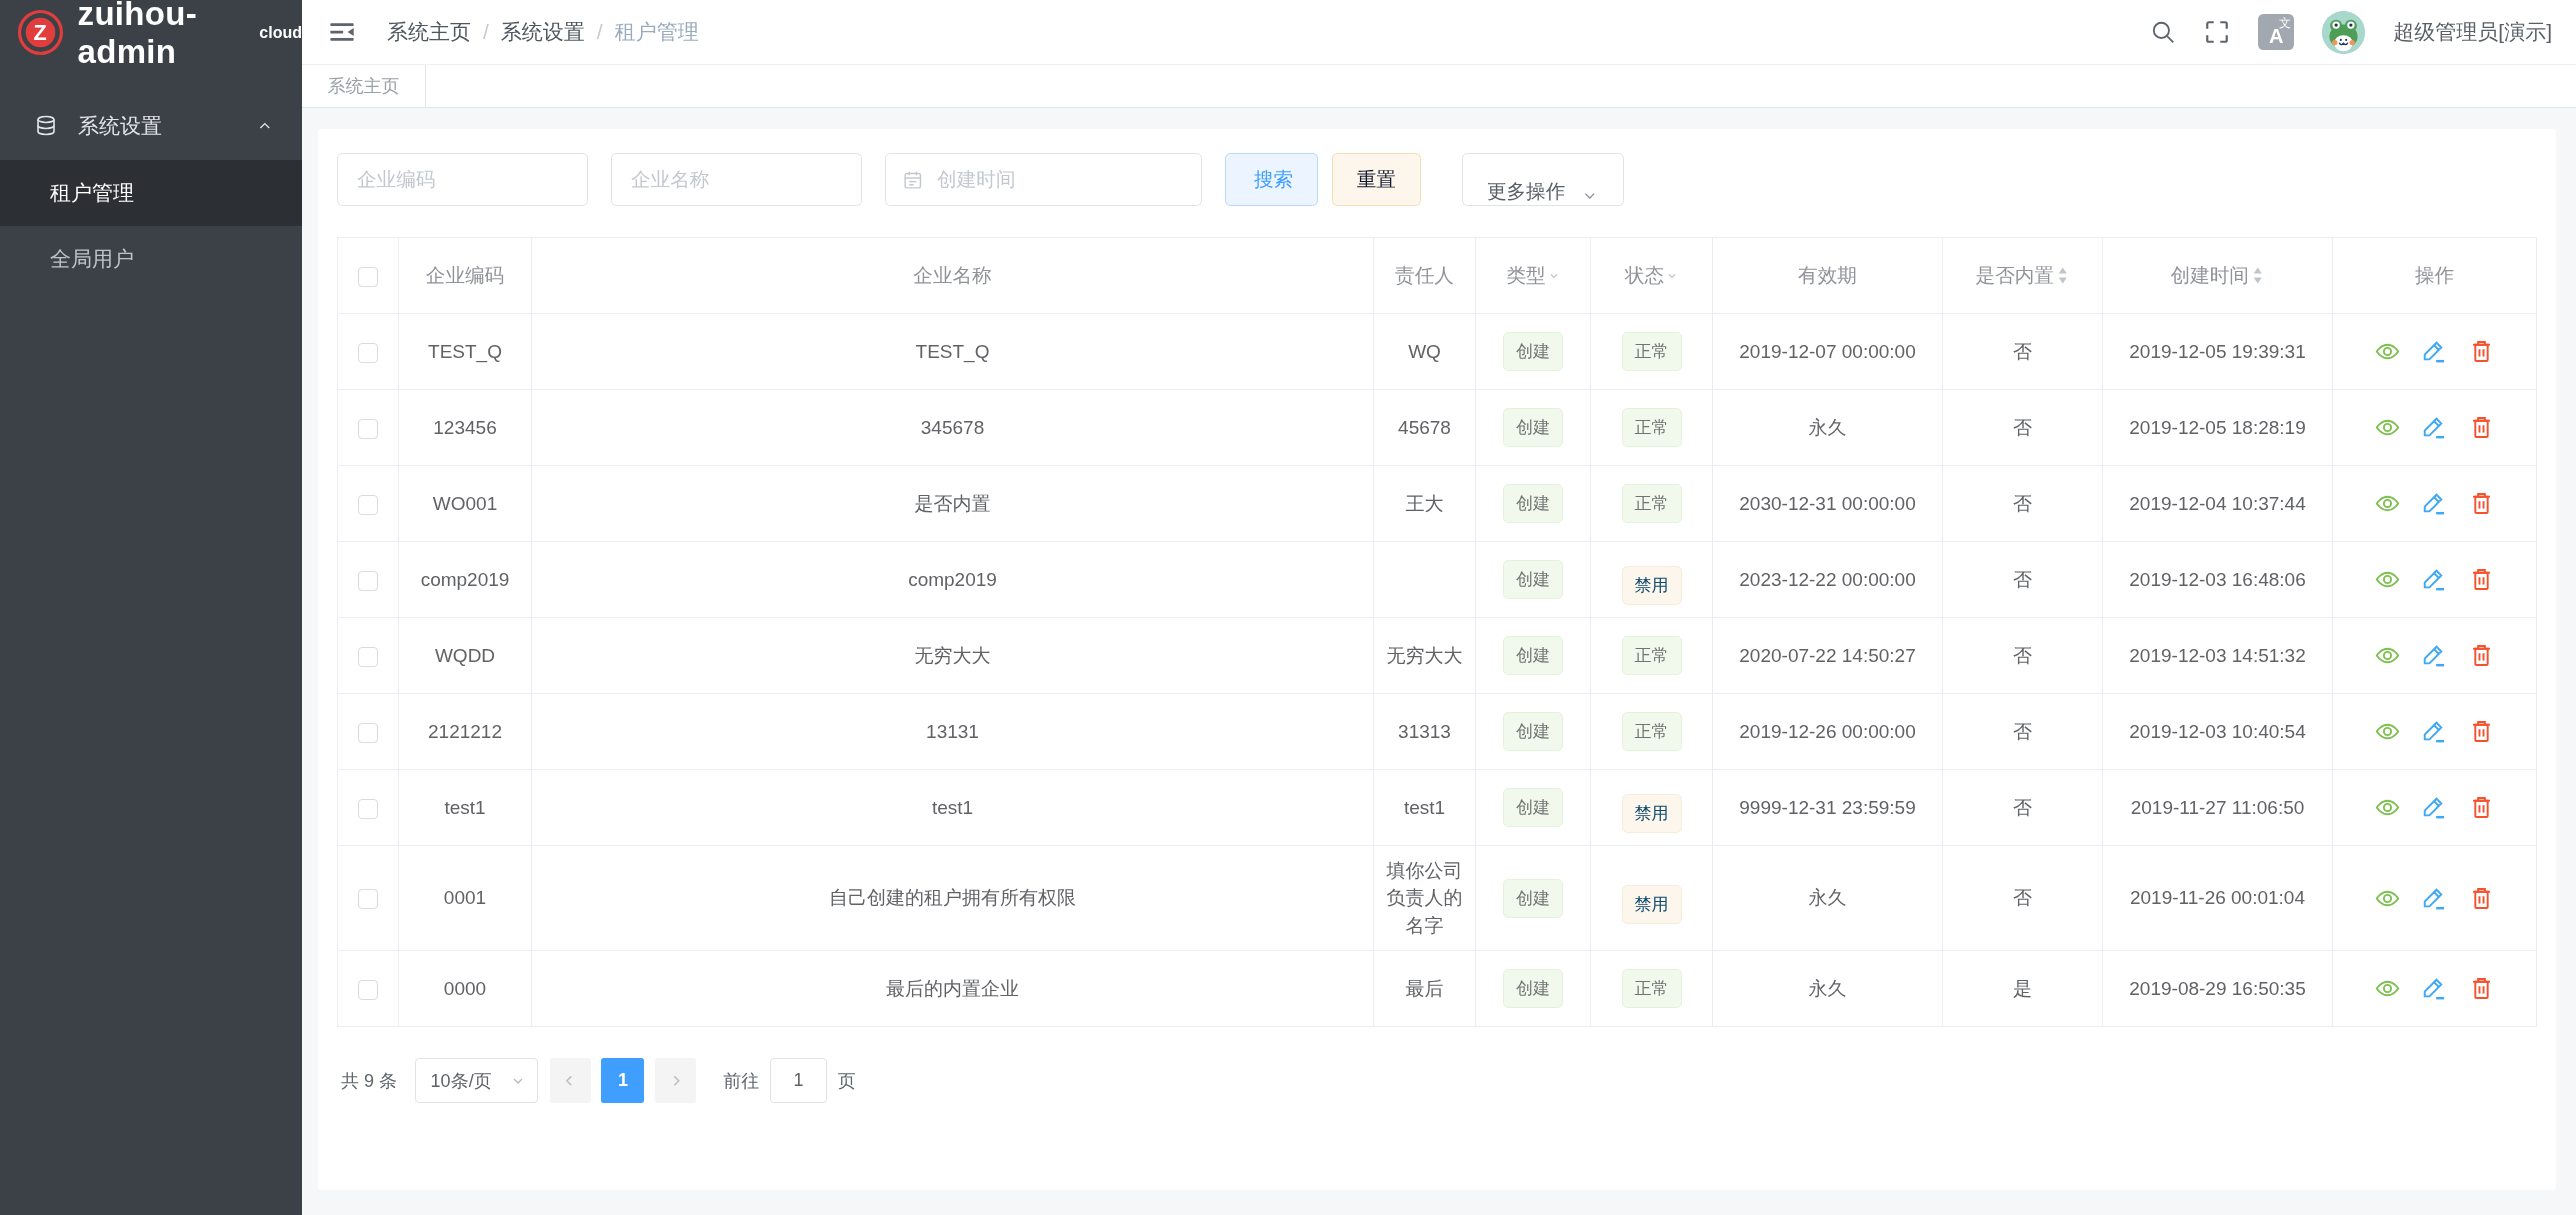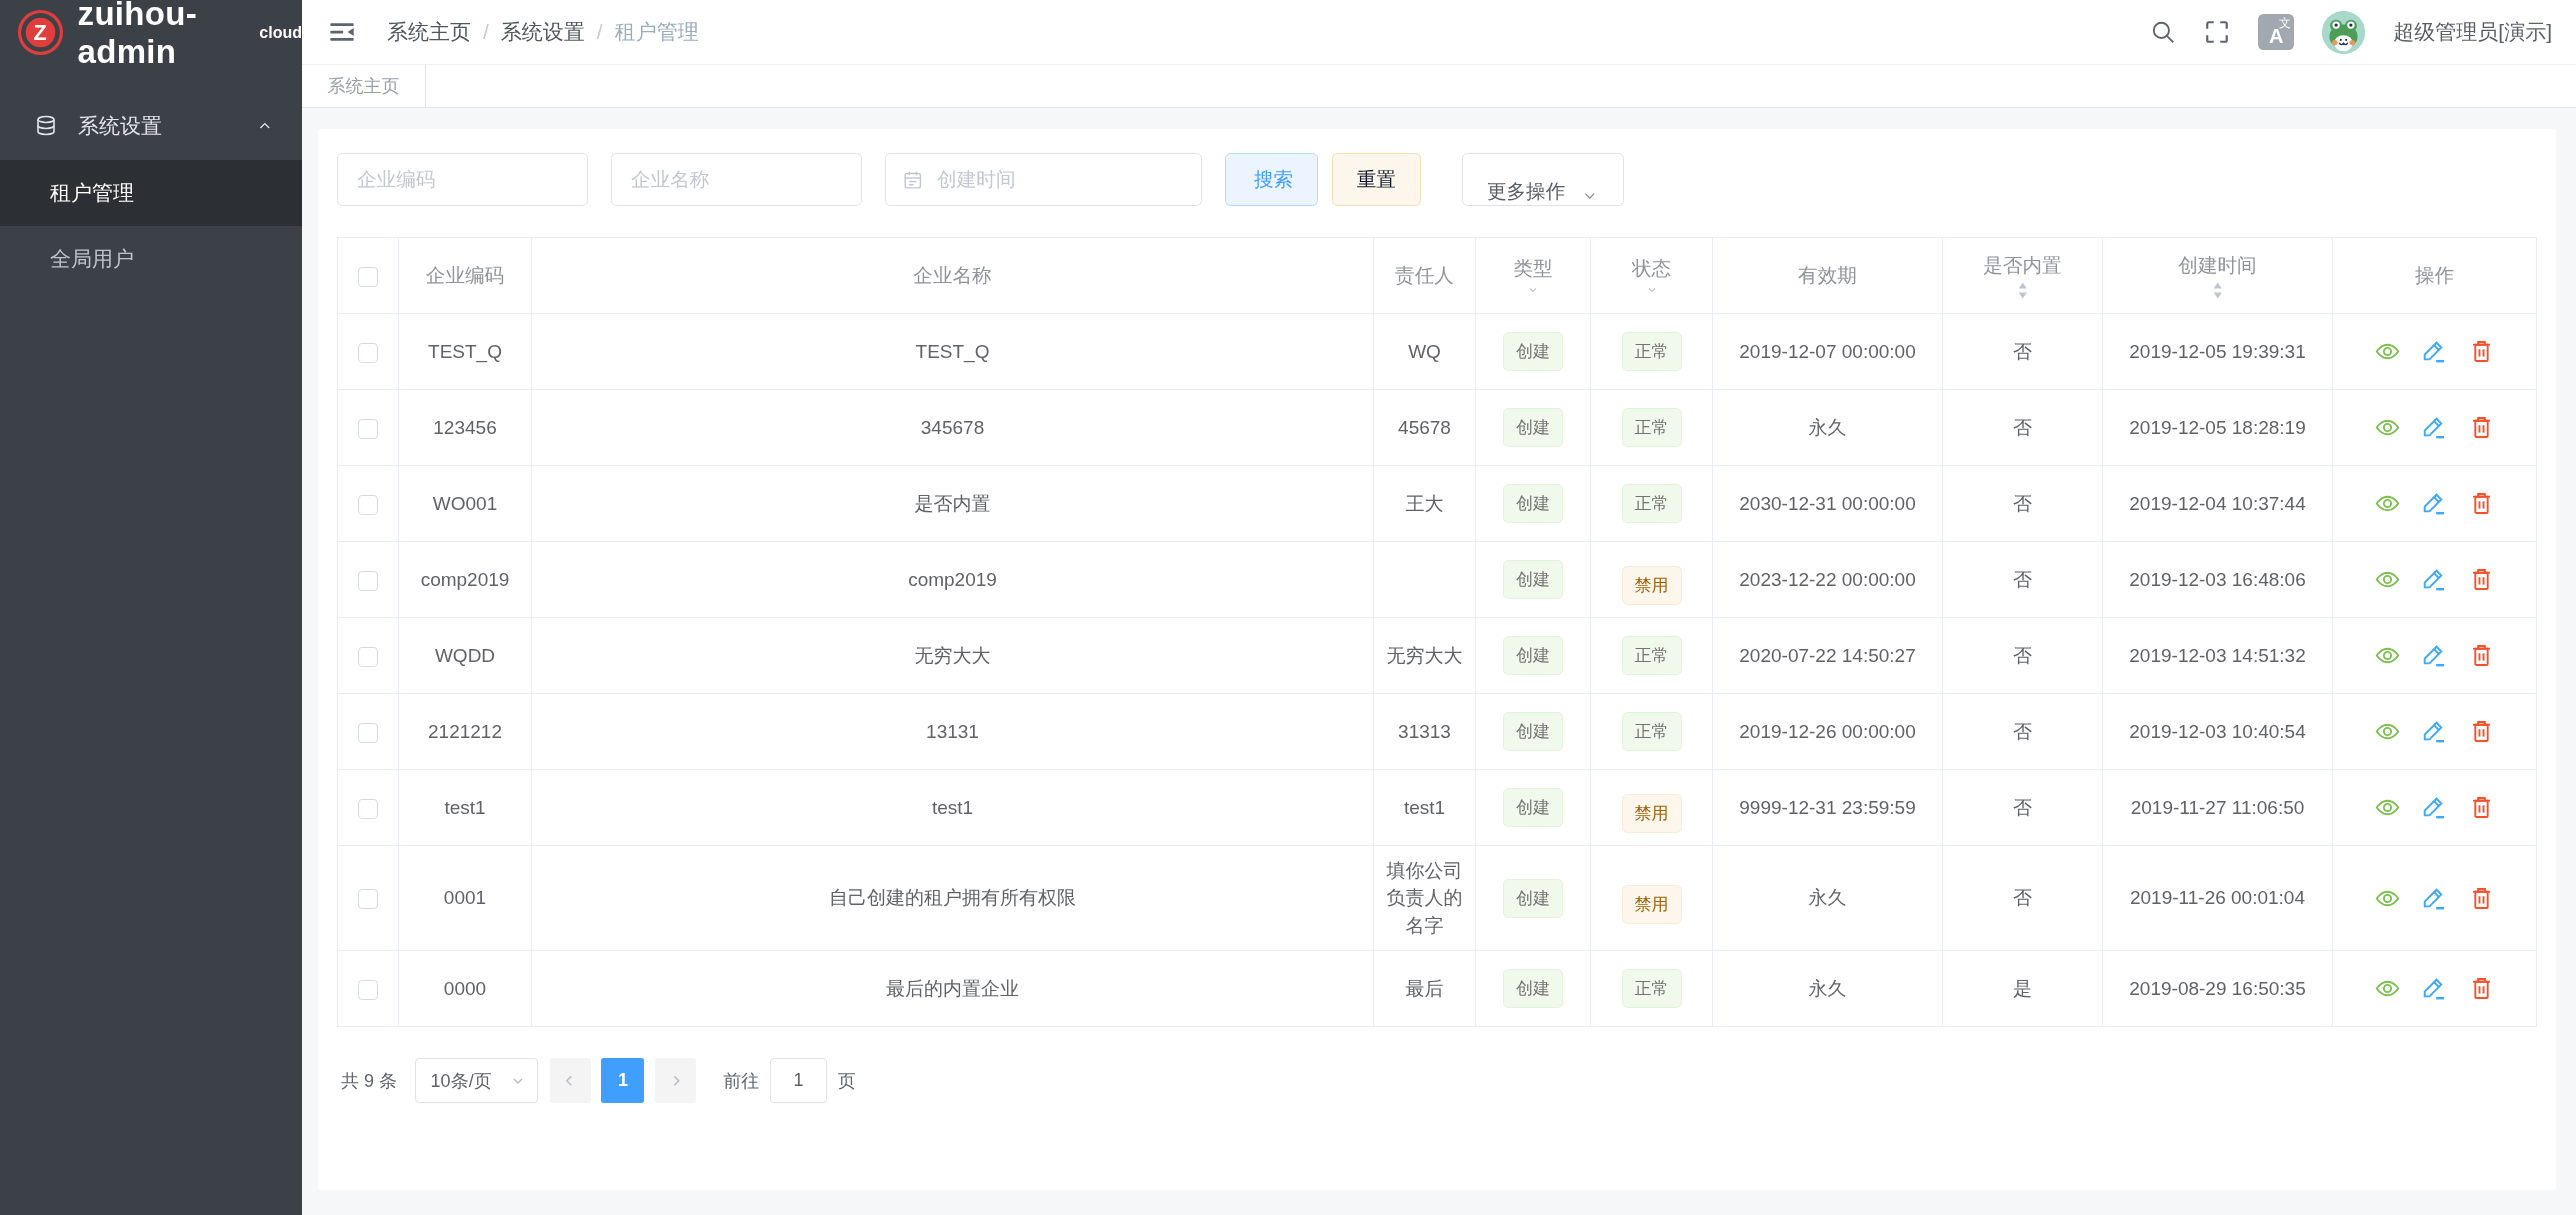--- a/index.html
+++ b/index.html
@@ -82,28 +82,28 @@
   }
   .btn-search { background:#ecf5ff; border:1.4px solid #b6d9ff; color:#409eff;padding-left:28px; }
   .btn-reset  { background:#fdf6ec; border:1.4px solid #f7ddb2; color:#0f172a; margin-left:-9.5px; }
   .btn-more   { background:#fff; border:1.4px solid #dfe3e8; color:#5a5e66; gap:16px; margin-left:18px;align-items:flex-end; }
 
   
   table { width:100%; border-collapse:collapse; table-layout:fixed; margin-top:31px; }
   th, td { border:1.4px solid #eaeef4; text-align:center; vertical-align:middle; padding:10.8px 8px; word-break:break-all; }
   th { height:76px; color:#909399; font-size:19.6px; font-weight:500; }
   td { height:76px; color:#606266; font-size:19px; line-height:1.45; }
-  .th-inner { display:flex; align-items:center; justify-content:center; gap:2px;flex-direction:column; }
+  .th-inner { display:flex; align-items:center; justify-content:center; gap:2px; }
   .checkbox {
     display:inline-block; width:20px; height:20px; border:1.4px solid #d7dbe2;
     border-radius:4px; background:#fff; cursor:pointer; vertical-align:middle;
   }
   .badge { display:inline-block; padding:10px 12px; border-radius:5.4px; font-size:17px; line-height:1; white-space:nowrap; }
   .badge-green { background:#f0f9eb; border:1.4px solid #e3f3d9; color:#737373; }
-  .badge-warn  { background:#fdf6ec; border:1.4px solid #f8ecd9; color:#a16207;margin-top:12px; }
+  .badge-warn  { background:#fdf6ec; border:1.4px solid #f8ecd9; color:#0c4a6e;margin-top:12px; }
   .actions { display:flex; align-items:center; justify-content:center; gap:20px; }
   .act { cursor:pointer; display:inline-flex; }
 
   
   .pager { margin-top:31px; display:flex; align-items:center; font-size:18px; color:#5f646b; padding-left:4px; }
   .pg-total { margin-right:17.6px; }
   .pg-select {
     width:123px; height:45px; border:1.4px solid #dfe3e8; border-radius:4px;
     display:flex; align-items:center; justify-content:space-between;
     padding:0 10.8px 0 15px; color:#606266; cursor:pointer; background:#fff;

